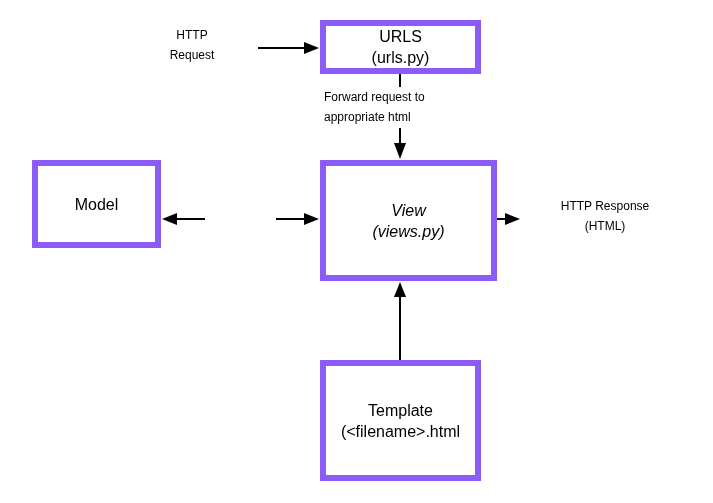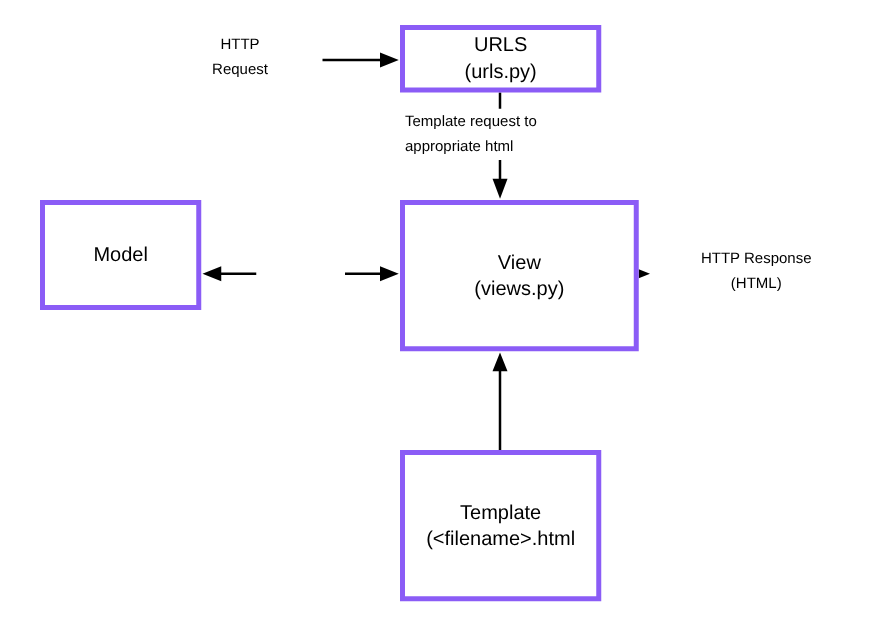--- a/index.html
+++ b/index.html
@@ -9,21 +9,21 @@
     position: relative;
     font-family: "Liberation Sans", sans-serif;
     color: #000000;
     overflow: hidden;
   }
   #diagram { position: absolute; left: 0; top: 0; width: 713px; height: 503px; }
   svg.connector-layer { position: absolute; left: 0; top: 0; width: 713px; height: 503px; }
   .node-box {
     position: absolute;
     box-sizing: border-box;
-    border: 4px solid #8b5cf6;
+    border: 6px solid #8b5cf6;
     background: #ffffff;
     display: flex;
     flex-direction: column;
     align-items: center;
     justify-content: center;
     text-align: center;
     font-size: 16px;
     line-height: 21px;
   }
   .flow-label {
@@ -68,35 +68,35 @@
     </g>
 
     <g>
       <line x1="400" y1="360" x2="400" y2="296" stroke="#000" stroke-width="2"></line>
       <polygon points="400,282 394,297 406,297" fill="#000"></polygon>
     </g>
   </svg>
 
   <div class="flow-label centered" style="left:140px; top:26px; width:104px;"><span>HTTP</span><br><span>Request</span></div>
 
-  <div class="flow-label masked" style="left:322px; top:87px;"><span>Template request to</span><br><span>appropriate html</span></div>
+  <div class="flow-label masked" style="left:322px; top:87px;"><span>Forward request to</span><br><span>appropriate html</span></div>
 
 
   <div class="flow-label centered" style="left:531px; top:197px; width:148px;"><span>HTTP Response</span><br><span>(HTML)</span></div>
 
   <div class="node-box" style="left:320px; top:20px; width:161px; height:54px;">
     <span>URLS</span>
     <span>(urls.py)</span>
   </div>
 
   <div class="node-box" style="left:32px; top:160px; width:129px; height:88px;">
     <span>Model</span>
   </div>
 
-  <div class="node-box" style="left:320px; top:160px; width:191px; height:121px;">
+  <div class="node-box" style="left:320px; top:160px; width:177px; height:121px;font-style:italic;">
     <span>View</span>
     <span>(views.py)</span>
   </div>
 
   <div class="node-box" style="left:320px; top:360px; width:161px; height:121px;">
     <span>Template</span>
     <span>(&lt;filename&gt;.html</span>
   </div>
 
 </div>

